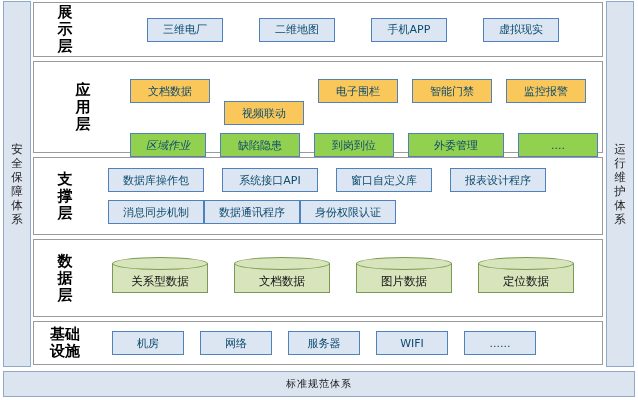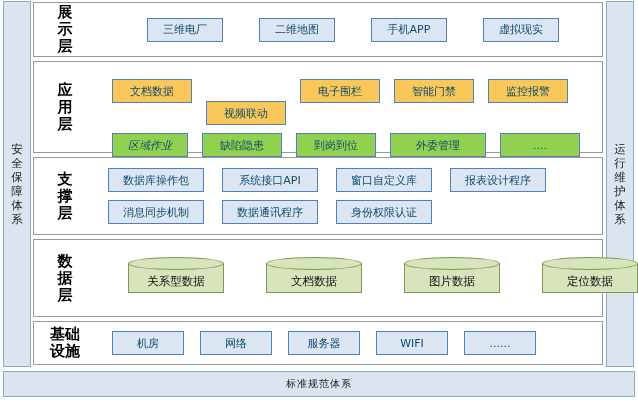--- a/index.html
+++ b/index.html
@@ -116,21 +116,21 @@
     white-space:nowrap;
   }
   .node.blue{ background:#DCE6F2; }
   .node.orange{ background:#FAC85A; }
   .node.green{ background:#92D14F; }
 
   
   .cyl{
     position:relative;
     width:96px;height:42px;
-    display:flex;align-items:center;justify-content:center;margin-left:16px;
+    display:flex;align-items:center;justify-content:center;
   }
   .cyl-body{
     position:absolute;left:0;top:6px;
     width:96px;height:30px;
     background:#D7E4BC;
     border-left:1px solid #7B9A51;
     border-right:1px solid #7B9A51;
     border-bottom:1px solid #7B9A51;
     border-bottom-left-radius:48px / 12px;
     border-bottom-right-radius:48px / 12px;
@@ -181,21 +181,21 @@
             </div>
             <div class="node blue" style="width: 76px;">
               <span>手机APP</span>
             </div>
             <div class="node blue" style="width: 76px;">
               <span>虚拟现实</span>
             </div>
           </div>
         </div>
       </div>
-      <div class="layer" style="top: 61px; height: 92px;">
+      <div class="layer" style="top: 61px; height: 92px; padding-left: 18px;">
         <div class="layer-label one-col">
           <span>应用层</span>
         </div>
         <div class="layer-body">
           <div class="row" style="gap: 14px; padding-left: 10px;">
             <div class="node orange" style="width: 80px;">
               <span>文档数据</span>
             </div>
             <div class="node orange" style="width: 80px; margin-top: 44px;">
               <span>视频联动</span>
@@ -241,21 +241,21 @@
             <div class="node blue" style="width: 96px;">
               <span>系统接口API</span>
             </div>
             <div class="node blue" style="width: 96px;">
               <span>窗口自定义库</span>
             </div>
             <div class="node blue" style="width: 96px;">
               <span>报表设计程序</span>
             </div>
           </div>
-          <div class="row" style="gap: 18px; padding-left: 6px;">
+          <div class="row" style="padding-left: 6px;">
             <div class="node blue" style="width: 96px;">
               <span>消息同步机制</span>
             </div>
             <div class="node blue" style="width: 96px;">
               <span>数据通讯程序</span>
             </div>
             <div class="node blue" style="width: 96px;">
               <span>身份权限认证</span>
             </div>
           </div>

